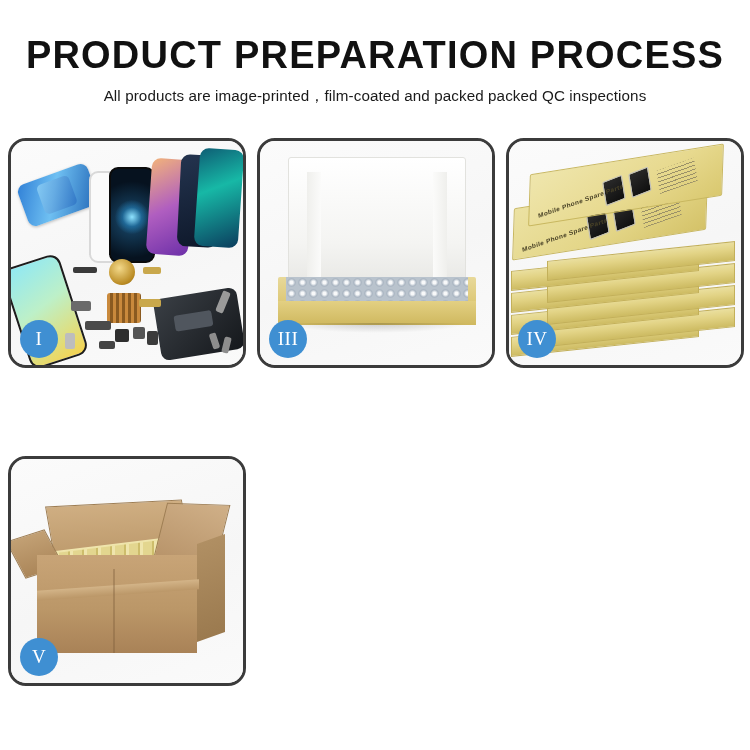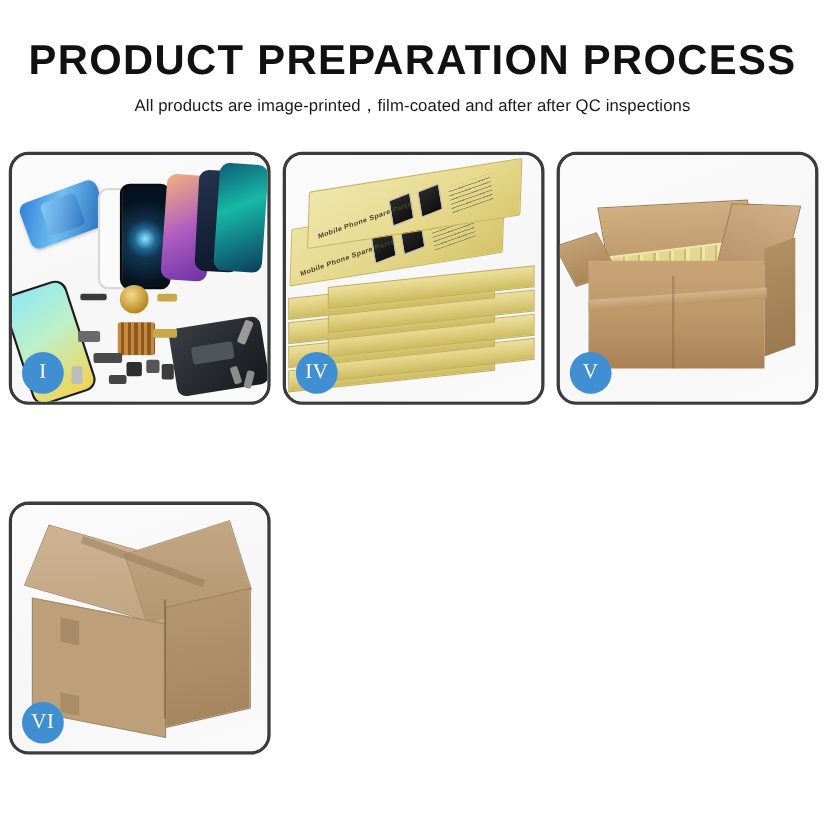--- a/index.html
+++ b/index.html
@@ -348,21 +348,21 @@
     background:rgba(110,88,62,.5); transform: skewY(0deg);
   }
 </style>
 </head>
 <body>
 
 <div id="page">
 
   <div class="header">
     <div class="title">PRODUCT PREPARATION PROCESS</div>
-    <div class="subtitle">All products are image-printed，film-coated and after after QC inspections</div>
+    <div class="subtitle">All products are image-printed，film-coated and packed packed QC inspections</div>
   </div>
 
   <div class="grid">
 
     <div class="panel">
       <div class="panel-inner"></div>
       <div class="p1">
         <div class="ph ph-blue"></div>
         <div class="ph ph-glass"></div>
         <div class="ph ph-dark"></div>
@@ -384,20 +384,32 @@
         <div class="smallpart sp9"></div>
         <div class="smallpart sp10"></div>
         <div class="smallpart sp11"></div>
         <div class="smallpart sp12"></div>
         <div class="smallpart sp13"></div>
       </div>
       <div class="badge">I</div>
     </div>
 
 
+    <div class="panel">
+      <div class="panel-inner"></div>
+      <div class="b3-lid">
+        <div class="b3-lid-l"></div>
+        <div class="b3-lid-r"></div>
+      </div>
+      <div class="b3-tray"></div>
+      <div class="b3-fill"></div>
+      <div class="b3-tray-front"></div>
+      <div class="b3-shadow"></div>
+      <div class="badge">III</div>
+    </div>
 
     <div class="panel">
       <div class="panel-inner"></div>
       <div class="st" style="inset:0">
         <div class="st-box" style="top:186px; left:2px;"></div>
         <div class="st-box r" style="top:176px;"></div>
         <div class="st-box" style="top:164px; left:2px;"></div>
         <div class="st-box r" style="top:154px;"></div>
         <div class="st-box" style="top:142px; left:2px;"></div>
         <div class="st-box r" style="top:132px;"></div>
@@ -430,29 +442,15 @@
         <div class="c5-flap-left"></div>
         <div class="c5-flap-right"></div>
         <div class="c5-body"></div>
         <div class="c5-right"></div>
         <div class="c5-rimfront"></div>
         <div class="c5-seam"></div>
       </div>
       <div class="badge">V</div>
     </div>
 
-    <div class="panel">
-      <div class="panel-inner"></div>
-      <div style="position:absolute; inset:0;">
-        <div class="c6-top"></div>
-        <div class="c6-top2"></div>
-        <div class="c6-left"></div>
-        <div class="c6-right"></div>
-        <div class="c6-tape"></div>
-        <div class="c6-tab1"></div>
-        <div class="c6-tab2"></div>
-        <div class="c6-edge"></div>
-      </div>
-      <div class="badge">VI</div>
-    </div>
 
   </div>
 </div>
 
 </body></html>

